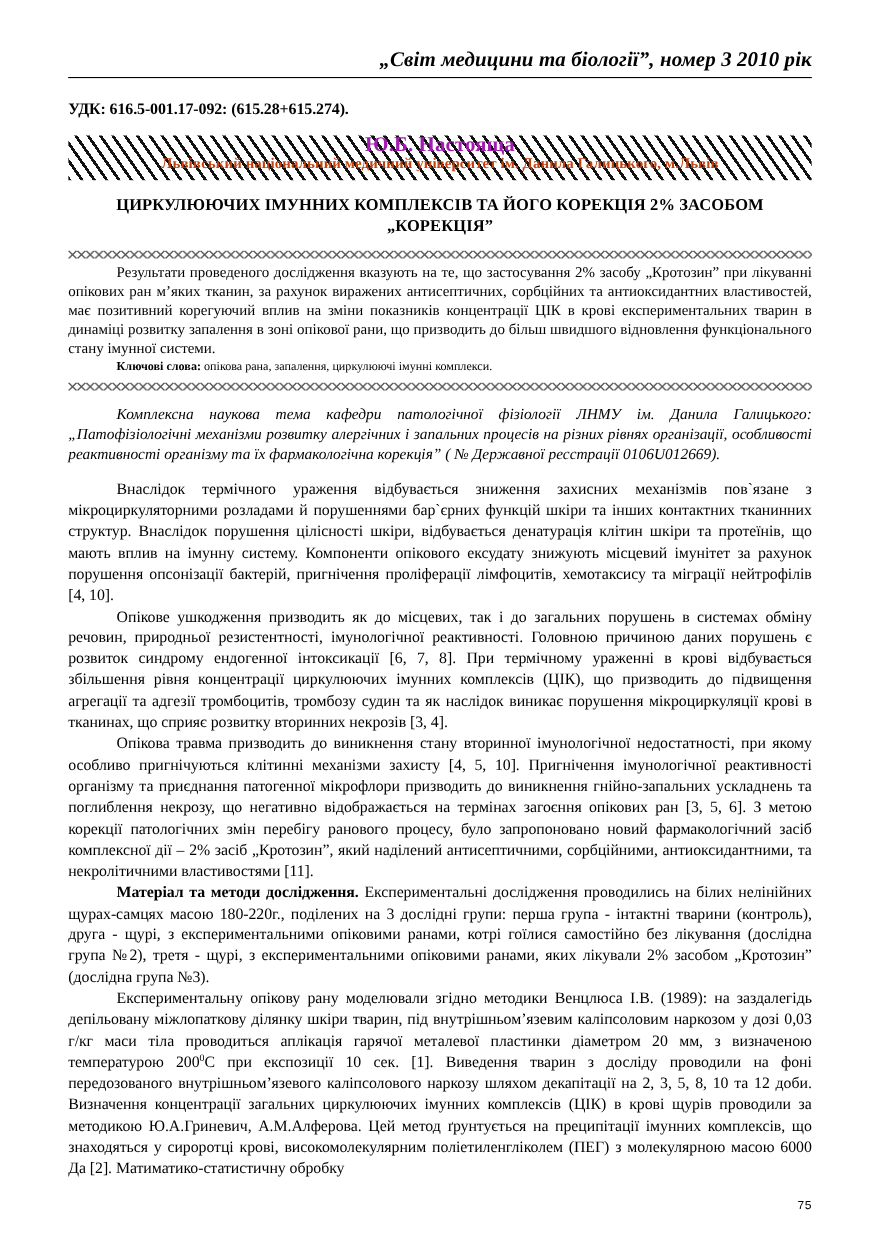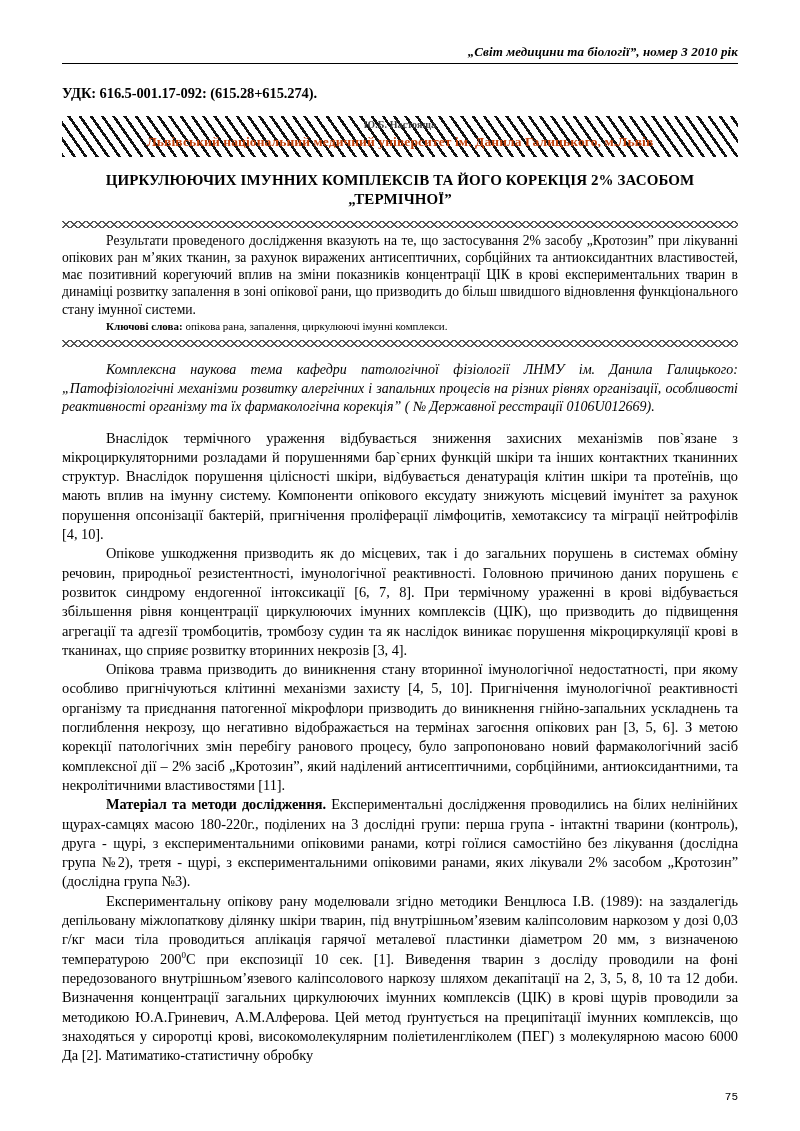--- a/index.html
+++ b/index.html
@@ -24,21 +24,21 @@
     box-sizing: border-box;
     padding: 0 62px;
   }
 
   
   .runhead {
     margin-top: 44px;
     text-align: right;
     font-style: italic;
     font-weight: bold;
-    font-size: 13px;
+    font-size: 19px;
     letter-spacing: .1px;
     line-height: 1.2;
     padding-bottom: 3px;
   }
   .runhead-rule {
     border-bottom: 1.6px solid #000;
     margin-bottom: 0;
   }
 
   
@@ -66,24 +66,24 @@
     );
     pointer-events: none;
   }
   .author-band .band-text {
     position: relative;
     text-align: center;
     z-index: 1;
   }
   .author-name {
     font-weight: bold;
-    font-size: 10px;
+    font-size: 19px;
     line-height: 17px;
     letter-spacing: .1px;
-    color: #404040;
+    color: #a21caf;
   }
   .author-affil {
     font-weight: bold;
     font-size: 13.5px;
     line-height: 17px;
     letter-spacing: .1px;
     color: #c2410c;
   }
 
   
@@ -175,21 +175,21 @@
   <div class="author-band">
     <div class="hatch"></div>
     <div class="band-text">
       <div class="author-name">Ю.Б. Настояща</div>
       <div class="author-affil">Львівський національний медичний університет ім. Данила Галицького, м.Львів</div>
     </div>
   </div>
 
   <div class="title">
     <span class="tl">ЦИРКУЛЮЮЧИХ ІМУННИХ КОМПЛЕКСІВ ТА ЙОГО КОРЕКЦІЯ 2% ЗАСОБОМ</span>
-    <span class="tl">„ТЕРМІЧНОЇ”</span>
+    <span class="tl">„КОРЕКЦІЯ”</span>
   </div>
 
   <div class="zigzag"></div>
 
   <p class="abstract">Результати проведеного дослідження вказують на те, що застосування 2% засобу „Кротозин” при лікуванні опікових ран м’яких тканин, за рахунок виражених антисептичних, сорбційних та антиоксидантних властивостей, має позитивний корегуючий вплив на зміни показників концентрації ЦІК в крові експериментальних тварин в динаміці розвитку запалення в зоні опікової рани, що призводить до більш швидшого відновлення функціонального стану імунної системи.</p>
   <p class="keywords"><b>Ключові слова:</b><span> опікова рана, запалення, циркулюючі імунні комплекси.</span></p>
 
   <div class="zigzag tight"></div>
 
   <div class="spacer-8"></div>

